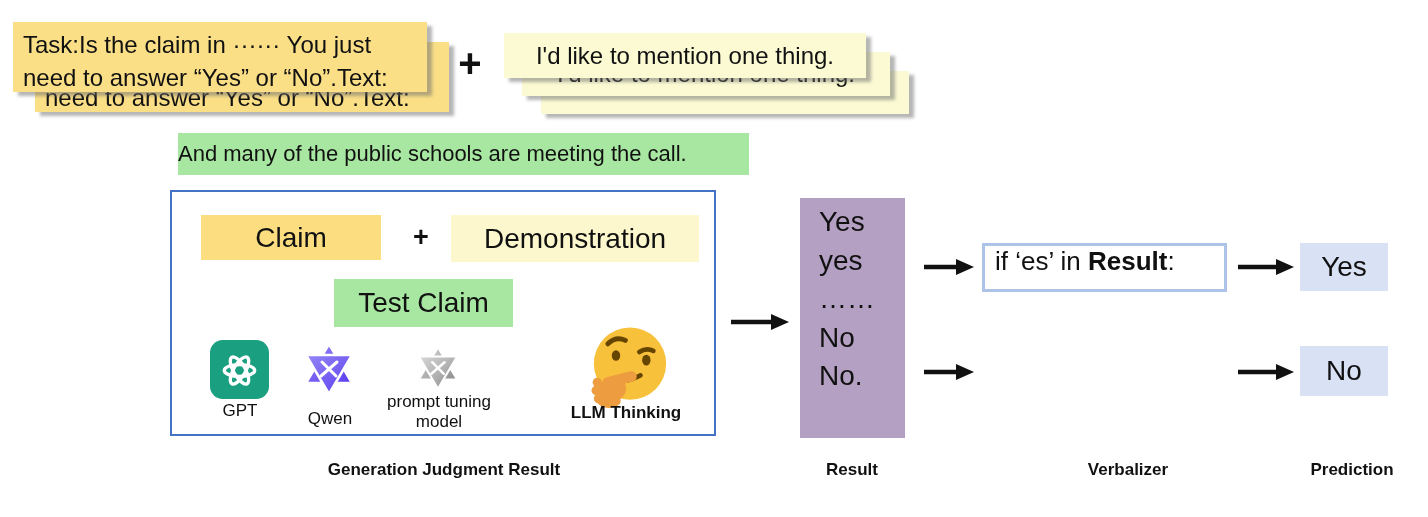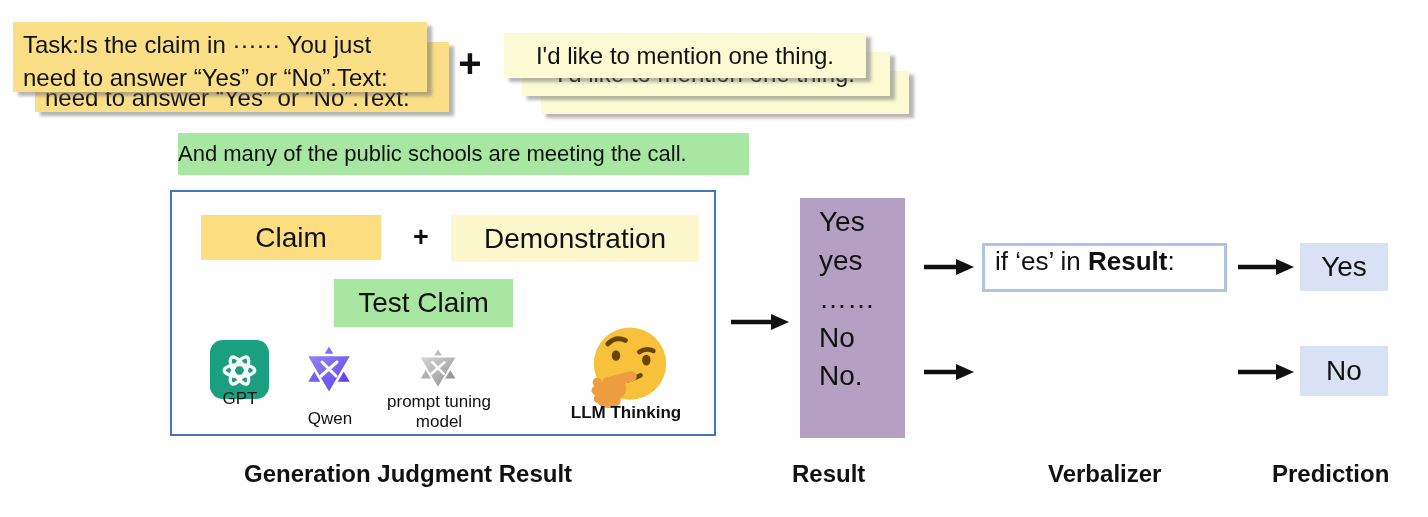--- a/index.html
+++ b/index.html
@@ -34,21 +34,21 @@
   .chip-plus{left:231px;top:23px;width:36px;height:45px;font-size:27px;font-weight:bold;}
   .chip-demo{left:279px;top:23px;width:248px;height:47px;background:var(--chip-paleyellow,#FCF7CC);}
   .chip-claim{left:162px;top:87px;width:179px;height:48px;background:var(--chip-green,#A8E7A1);}
 
   .icon-wrap{position:absolute;}
   .gpt-icon{left:38px;top:148px;width:59px;height:59px;}
   .qwen-icon{left:128px;top:148px;width:58px;height:58px;}
   .ptm-icon{left:242px;top:152px;width:48px;height:48px;}
   .think-icon{left:416px;top:132px;width:84px;height:84px;}
   .icon-label{position:absolute;text-align:center;font-size:17px;line-height:20px;}
-  .gpt-label{left:18px;top:197px;width:100px;}
+  .gpt-label{left:18px;top:209px;width:100px;}
   .qwen-label{left:118px;top:217px;width:80px;}
   .ptm-label{left:202px;top:200px;width:130px;}
   .llm-label{left:392px;top:211px;width:124px;font-weight:bold;}
 
   
   .result-box{left:800px;top:198px;width:105px;height:240px;background:var(--result-purple,#B3A0C2);
     box-sizing:border-box;padding:5px 0 0 19px;}
   .result-line{font-size:28px;line-height:38.5px;}
 
   
@@ -64,21 +64,21 @@
 
   
   .arrow{position:absolute;}
   .arrow-1{left:731px;top:314px;}
   .arrow-2{left:924px;top:259px;}
   .arrow-3{left:924px;top:364px;}
   .arrow-4{left:1238px;top:259px;}
   .arrow-5{left:1238px;top:364px;}
 
   
-  .caption{position:absolute;top:460px;height:26px;font-size:24px;font-weight:bold;text-align:left;}
+  .caption{position:absolute;top:460px;height:26px;font-size:17px;font-weight:bold;text-align:center;}
   .cap-gen{left:244px;width:400px;}
   .cap-result{left:792px;width:120px;}
   .cap-verb{left:1048px;width:160px;}
   .cap-pred{left:1272px;width:160px;}
 </style>
 </head>
 <body>
 
 <div class="canvas">
 

